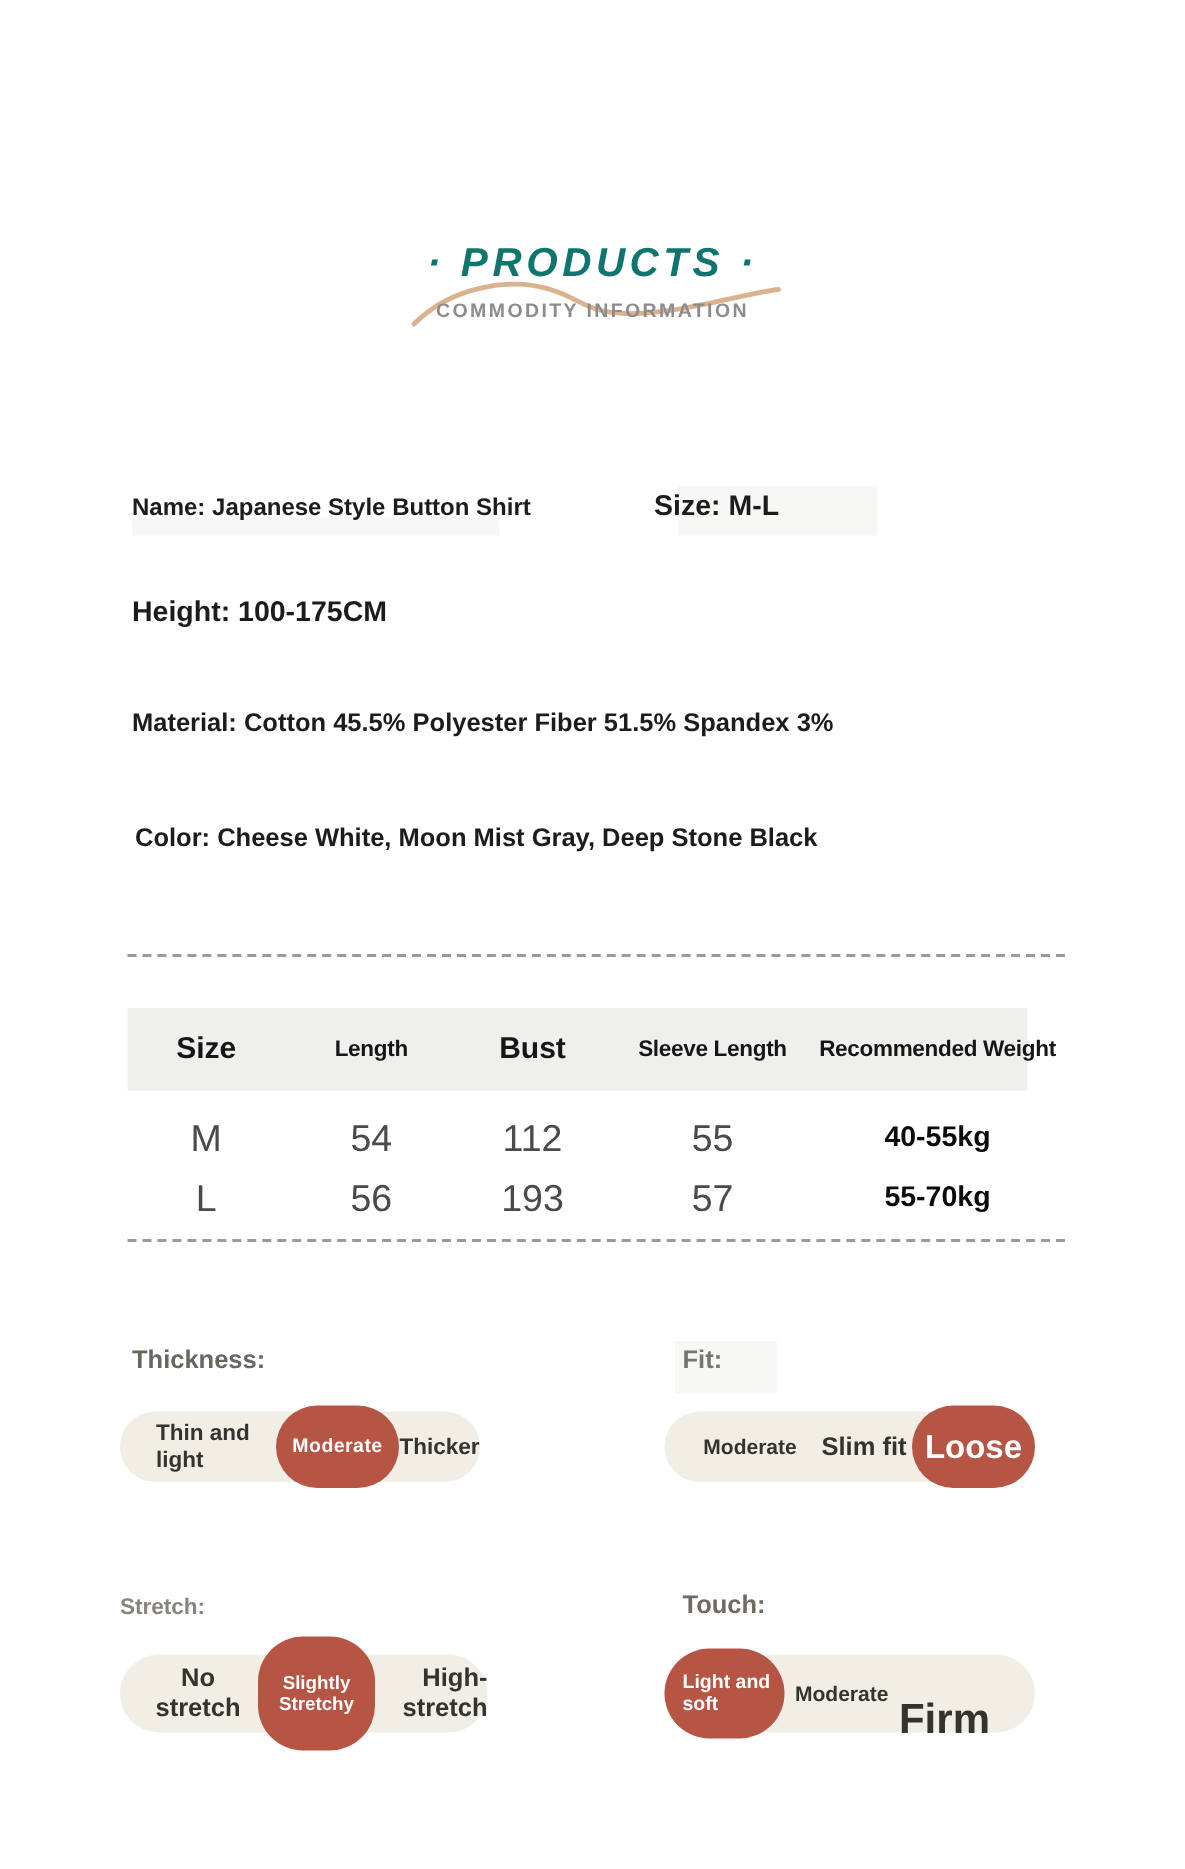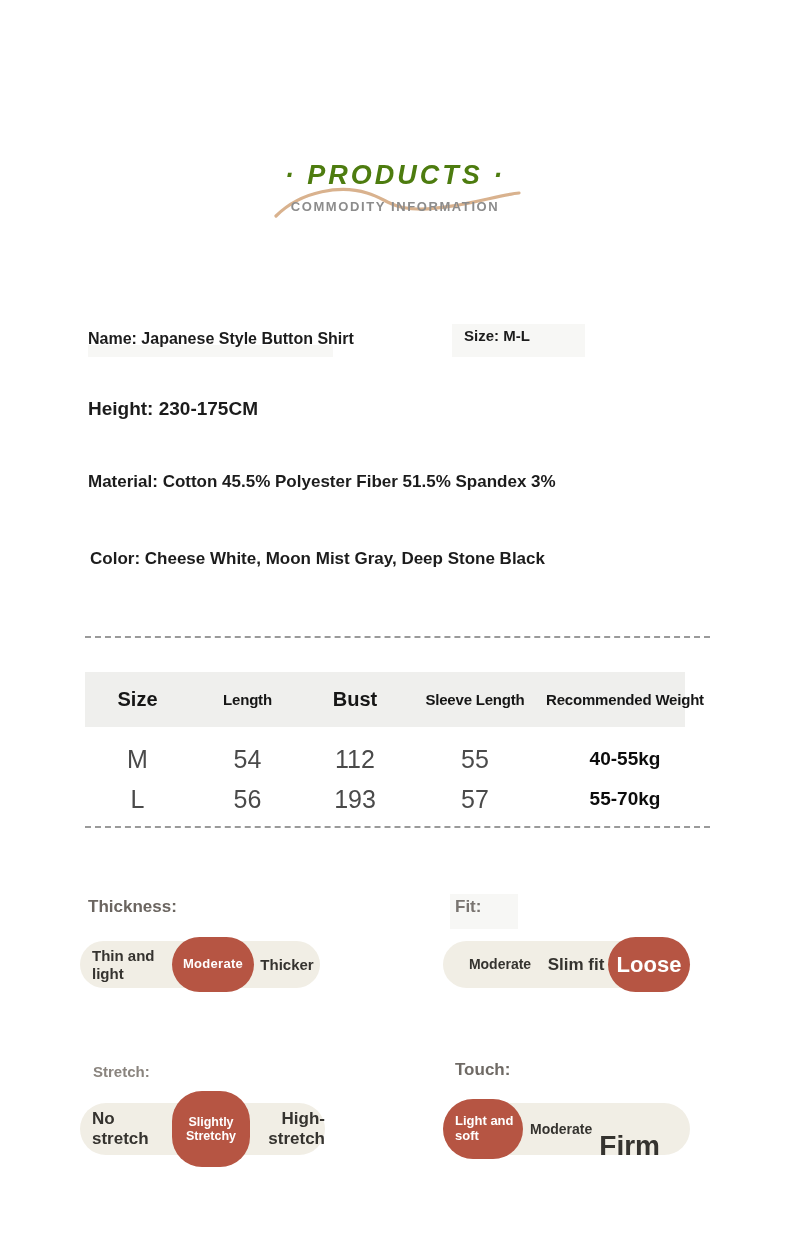--- a/index.html
+++ b/index.html
@@ -7,36 +7,36 @@
     position:relative;width:790px;height:1246px;background:#ffffff;overflow:hidden;
     font-family:"Liberation Sans","DejaVu Sans",sans-serif;color:#1c1c1c;
   }
   
   .title{
     position:absolute;top:96px;left:50%;transform:translateX(-50%);
     font-size:35px;font-weight:700;letter-spacing:-0.5px;white-space:nowrap;color:#111;
   }
   .subtitle{
     position:absolute;top:160px;left:50%;transform:translateX(-50%);
-    font-size:27px;font-weight:700;font-style:italic;letter-spacing:3px;white-space:nowrap;color:#4d7c0f;
+    font-size:27px;font-weight:700;font-style:italic;letter-spacing:3px;white-space:nowrap;color:#0f766e;
   }
   .squiggle{position:absolute;left:272px;top:178px;}
   .tagline{
     position:absolute;top:199px;left:50%;transform:translateX(-50%);
     font-size:13px;font-weight:700;letter-spacing:1.6px;color:#8c8c8c;white-space:nowrap;
   }
   
   .hl{position:absolute;background:#f7f7f5;}
   .hl-name{left:88px;top:345px;width:245px;height:12px;}
   .hl-size{left:452px;top:324px;width:133px;height:33px;}
   .hl-fit{left:450px;top:894px;width:68px;height:35px;}
   
   .detail{position:absolute;font-weight:700;color:#1c1c1c;white-space:nowrap;}
   .d-name{left:88px;top:330px;font-size:16px;}
-  .d-size{left:464px;top:327px;font-size:15px;}
+  .d-size{left:436px;top:327px;font-size:19px;}
   .d-height{left:88px;top:398px;font-size:19px;}
   .d-material{left:88px;top:472px;font-size:17px;}
   .d-color{left:90px;top:549px;font-size:17px;}
   
   .dash{position:absolute;left:85px;width:625px;border-top:2px dashed #9a9a9a;height:0;}
   .dash1{top:636px;}
   .dash2{top:826px;}
   
   .thead-bg{position:absolute;left:85px;top:672px;width:600px;height:55px;background:#efefed;}
   .trow{
@@ -48,47 +48,47 @@
   .trow.head .big{font-size:20px;}
   .trow.head .small{font-size:15px;letter-spacing:-0.2px;}
   .trow.body{height:38px;font-size:25px;color:#4a4a4a;font-weight:400;}
   .trow.r0{top:740px;}
   .trow.r1{top:780px;}
   .trow.body .wt{font-size:19px;font-weight:700;color:#0c0c0c;}
   
   .attr-label{position:absolute;font-weight:700;white-space:nowrap;}
   .l-thickness{left:88px;top:897px;font-size:17px;color:#6b6560;}
   .l-fit{left:455px;top:897px;font-size:17px;color:#797470;}
-  .l-stretch{left:93px;top:1063px;font-size:15px;color:#8a847e;}
+  .l-stretch{left:80px;top:1063px;font-size:15px;color:#8a847e;}
   .l-touch{left:455px;top:1060px;font-size:17px;color:#6f6a65;}
   .chip-group{
     position:absolute;display:flex;align-items:center;
     background:#f1eee5;border-radius:32px;
   }
   .g-thickness{left:80px;top:941px;width:240px;height:47px;padding-left:12px;box-sizing:border-box;}
   .g-fit{left:443px;top:941px;width:247px;height:47px;padding-left:13px;box-sizing:border-box;}
   .g-stretch{left:80px;top:1103px;width:245px;height:52px;padding-left:12px;box-sizing:border-box;}
   .g-touch{left:443px;top:1103px;width:247px;height:52px;padding-right:26px;box-sizing:border-box;}
   .chip{
     display:flex;align-items:center;justify-content:center;text-align:center;
     font-weight:700;color:#35332f;line-height:1.15;
   }
   .chip.sel{
     background:#b65543;color:#ffffff;border-radius:30px;
   }
   
-  .g-thickness .c1{width:80px;font-size:15px;text-align:left;justify-content:flex-start;}
+  .g-thickness .c1{width:80px;font-size:15px;text-align:left;justify-content:flex-start;margin-left:12px;}
   .g-thickness .sel{width:82px;height:55px;font-size:13px;letter-spacing:0.3px;}
   .g-thickness .c3{flex:1;font-size:15px;}
   
   .g-fit .c1{width:88px;font-size:14px;}
   .g-fit .c2{flex:1;font-size:17px;}
   .g-fit .sel{width:82px;height:55px;font-size:22px;}
   
-  .g-stretch .c1{width:80px;font-size:17px;text-align:left;justify-content:flex-start;}
+  .g-stretch .c1{width:80px;font-size:17px;text-align:center;justify-content:flex-start;}
   .g-stretch .sel{width:78px;height:76px;font-size:12.5px;}
   .g-stretch .c3{flex:1;font-size:17px;text-align:right;padding-left:16px;justify-content:flex-start;}
   
   .g-touch .sel{width:80px;height:60px;font-size:13px;text-align:left;justify-content:flex-start;padding-left:12px;box-sizing:border-box;}
   .g-touch .c2{flex:1;font-size:14px;}
   .g-touch .c3{font-size:28px;padding-right:4px;margin-top:34px;}
 </style>
 </head>
 <body>
 
@@ -99,21 +99,21 @@
     <path d="M4 38 C 30 12, 70 7, 95 15 C 115 21, 118 30, 145 31 C 180 32, 226 17, 247 15" stroke="#d9b28e" stroke-width="3.2" fill="none" stroke-linecap="round"></path>
   </svg>
   <div class="tagline">COMMODITY INFORMATION</div>
 
   <div class="hl hl-name"></div>
   <div class="hl hl-size"></div>
   <div class="hl hl-fit"></div>
 
   <div class="detail d-name">Name: Japanese Style Button Shirt</div>
   <div class="detail d-size">Size: M-L</div>
-  <div class="detail d-height">Height: 230-175CM</div>
+  <div class="detail d-height">Height: 100-175CM</div>
   <div class="detail d-material">Material: Cotton 45.5% Polyester Fiber 51.5% Spandex 3%</div>
   <div class="detail d-color">Color: Cheese White, Moon Mist Gray, Deep Stone Black</div>
 
   <div class="dash dash1"></div>
 
   <div class="thead-bg"></div>
   <div class="trow head">
     <div class="big">Size</div>
     <div class="small">Length</div>
     <div class="big">Bust</div>

